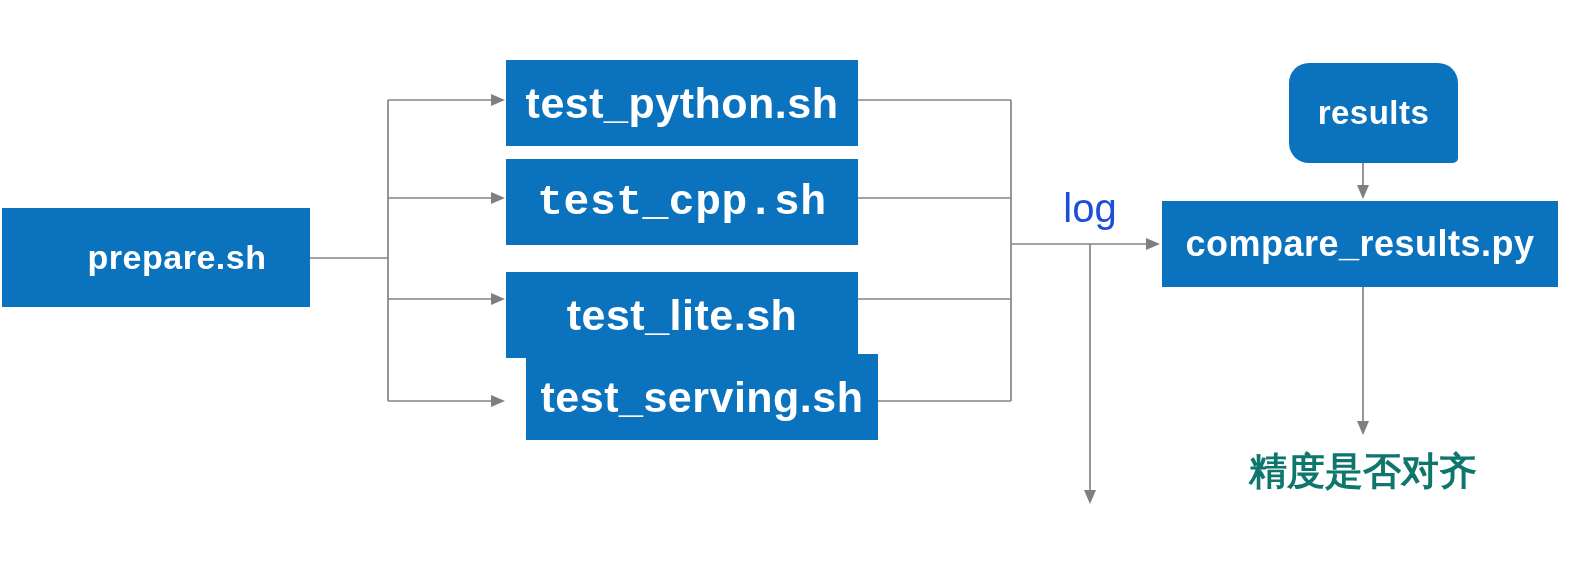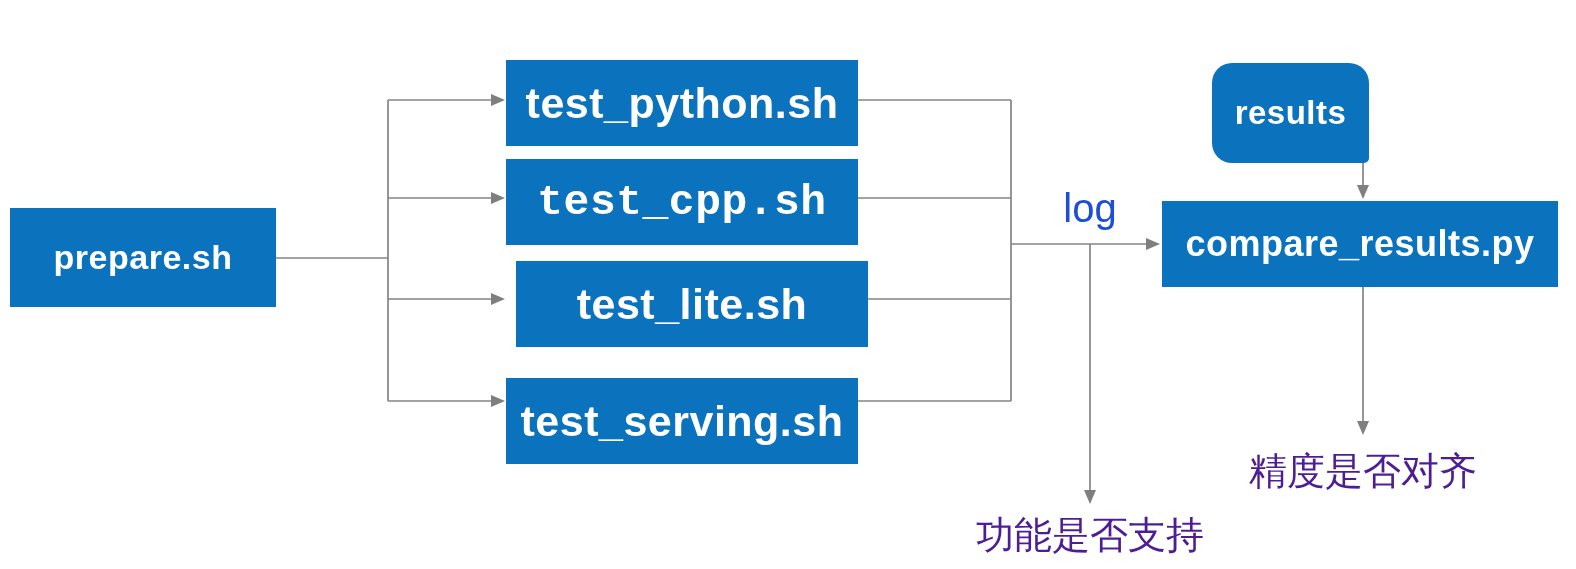--- a/index.html
+++ b/index.html
@@ -13,41 +13,41 @@
   .wires{position:absolute;left:0;top:0;width:1576px;height:569px;}
   .node{
     position:absolute;
     background:#0b72bd;
     color:#ffffff;
     font-weight:bold;
     display:flex;align-items:center;justify-content:center;
     text-align:center;
     letter-spacing:.5px;
   }
-  .node-prepare      {left:10px;   top:208px; width:266px; height:99px; font-size:34px;}
+  .node-prepare      {left:2px;   top:208px; width:266px; height:99px; font-size:34px;padding-left:42px;}
   .node-test         {left:506px; width:352px; height:86px; font-size:43px;}
   .node-test-python  {top:60px;}
   .node-test-cpp     {top:159px;font-family:Liberation Mono, monospace;}
-  .node-test-lite    {top:261px;margin-left:10px;}
-  .node-test-serving {top:378px;}
+  .node-test-lite    {top:272px;}
+  .node-test-serving {top:354px;margin-left:20px;}
   .node-compare      {left:1162px;top:201px; width:396px; height:86px; font-size:36px;}
-  .node-results      {left:1212px;top:63px;  width:157px; height:100px; font-size:33px;
+  .node-results      {left:1289px;top:63px;  width:169px; height:100px; font-size:33px;
                       border-radius:20px 20px 5px 20px;}
   .edge-label{
     position:absolute;
     color:#1d4ed8;
     font-size:40px;
     font-weight:normal;
   }
   .edge-label-log{left:1040px;top:186px;width:100px;text-align:center;}
   .annotation{
     position:absolute;
-    color:#4c1d95;
+    color:#0f766e;
     font-size:38px;
-    font-weight:normal;
+    font-weight:bold;
     white-space:nowrap;
     text-align:center;
   }
   .annotation-function {left:960px; top:510px;width:260px;}
   .annotation-precision{left:1233px;top:446px;width:260px;}
 </style>
 </head>
 <body>
 
 <div class="canvas">
@@ -94,17 +94,16 @@
   <div class="node node-test node-test-lite">test_lite.sh</div>
 
   <div class="node node-test node-test-serving">test_serving.sh</div>
 
   <div class="node node-results">results</div>
 
   <div class="node node-compare">compare_results.py</div>
 
   <div class="edge-label edge-label-log">log</div>
 
-  <div class="annotation annotation-function">功能是否支持</div>
 
   <div class="annotation annotation-precision">精度是否对齐</div>
 
 </div>
 
 </body></html>

